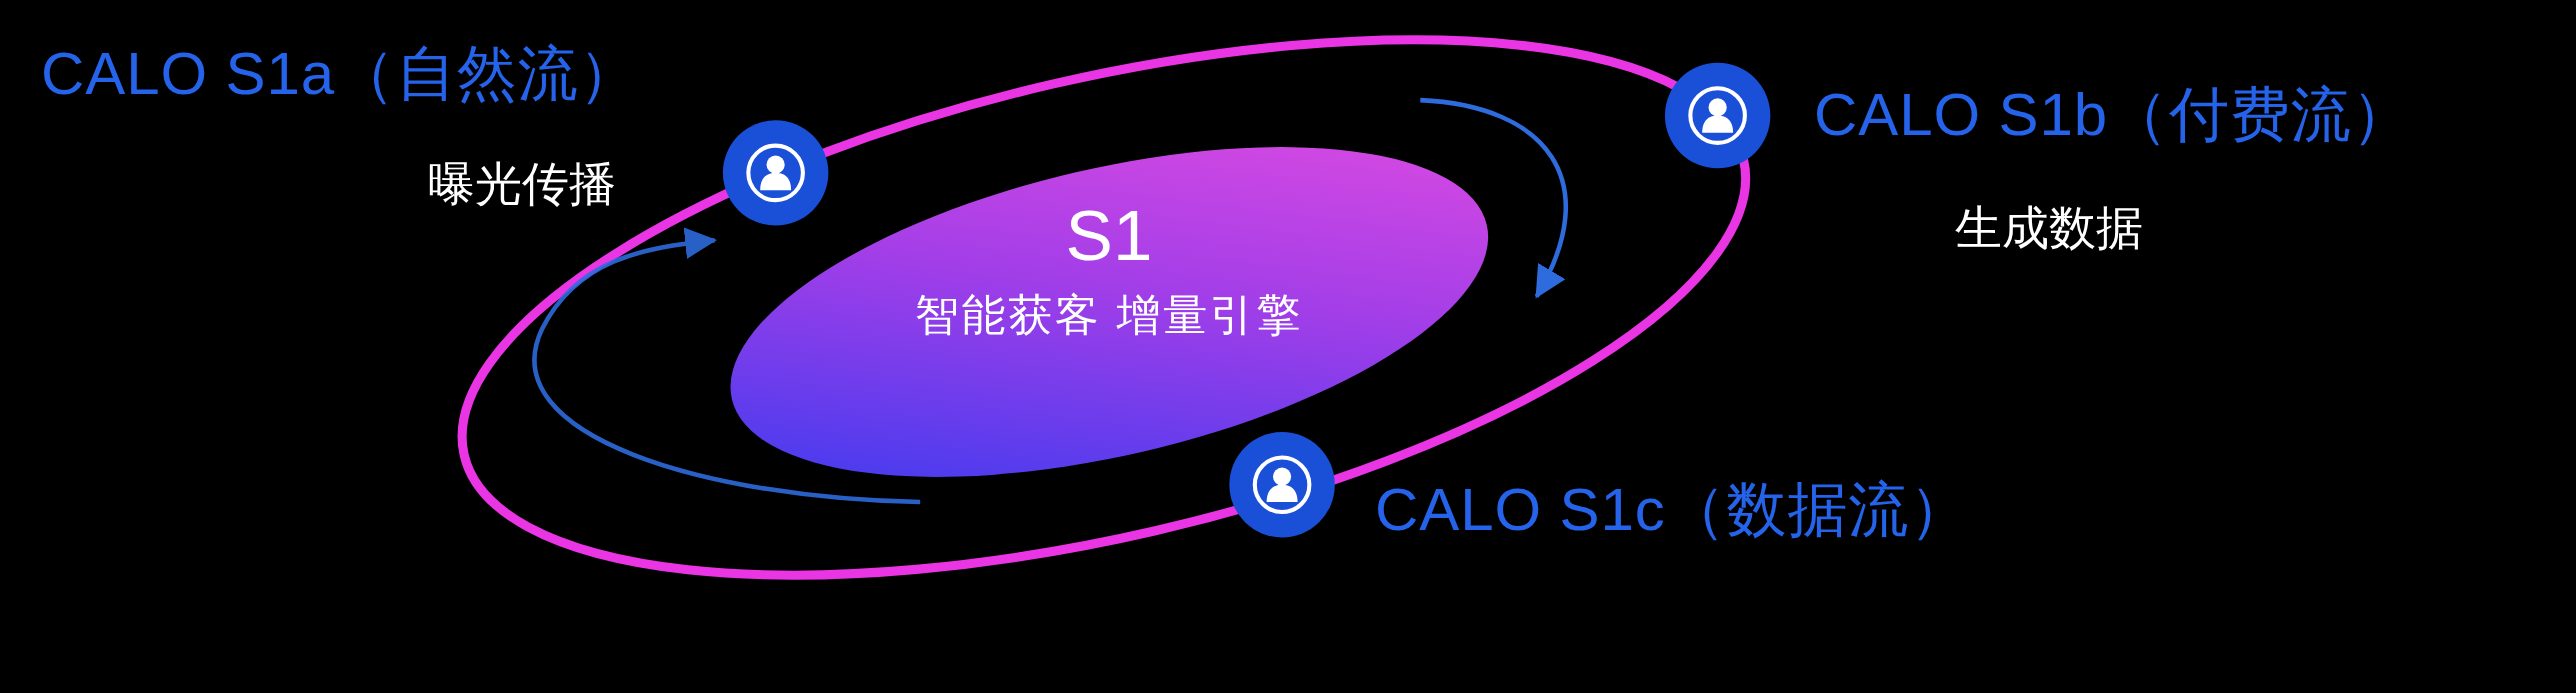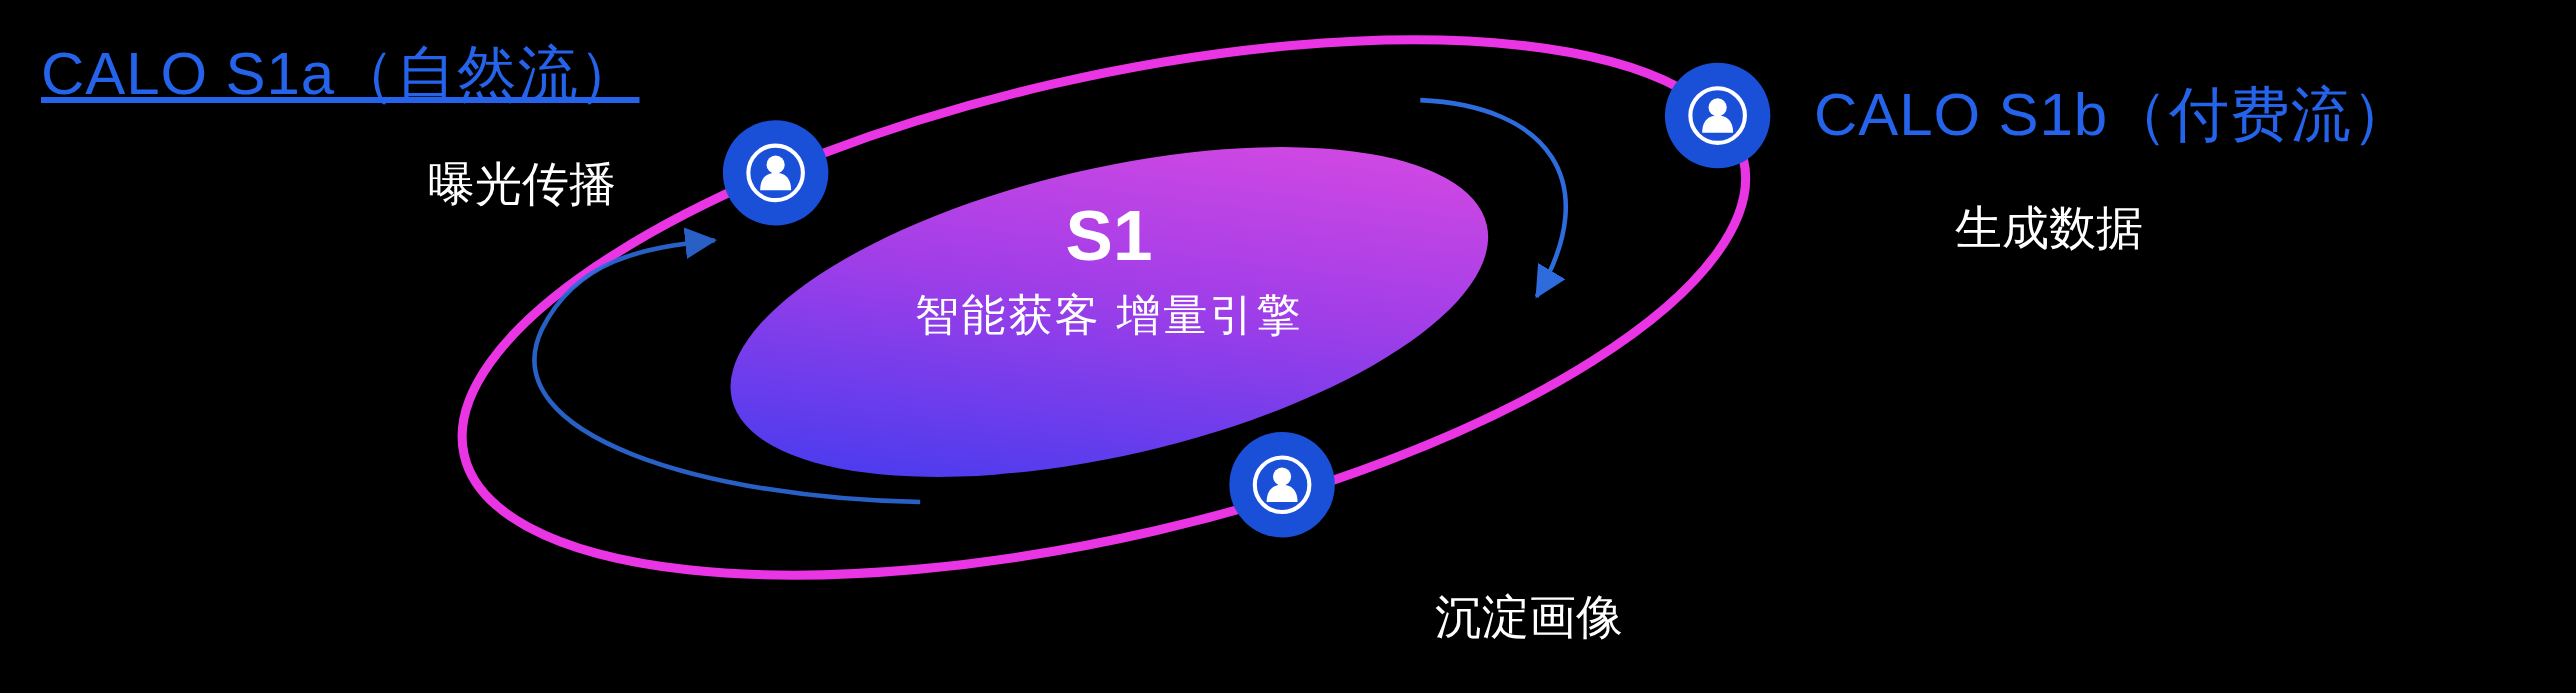--- a/index.html
+++ b/index.html
@@ -42,21 +42,21 @@
     position: absolute;
     left: 1109px;
     top: 271px;
     transform: translate(-50%, -50%);
     text-align: center;
     color: #ffffff;
     white-space: nowrap;
   }
   .center-title {
     font-size: 71px;
-    font-weight: 700;
+    font-weight: 400;
     line-height: 1.1;
   }
   .center-sub {
     font-size: 44px;
     font-weight: 500;
     letter-spacing: 2.7px;
     margin-top: 11px;
   }
 </style>
 </head>
@@ -99,22 +99,22 @@
     <g transform="translate(1410,533)">
       <use href="#usernode"></use>
     </g>
   </svg>
 
   <div class="center-text">
     <div class="center-title">S1</div>
     <div class="center-sub">智能获客  增量引擎</div>
   </div>
 
-  <div class="node-label" style="left:41px; top:44px;text-decoration:underline;">CALO S1a（自然流）</div>
+  <div class="node-label" style="left:41px; top:44px;">CALO S1a（自然流）</div>
   <div class="node-sub" style="left:428px; top:160px;">曝光传播</div>
 
   <div class="node-label" style="left:1814px; top:85px;">CALO S1b（付费流）</div>
   <div class="node-sub" style="left:1955px; top:204px;text-align:right;">生成数据</div>
 
-  <div class="node-sub" style="left:1435px; top:593px;">沉淀画像</div>
+  <div class="node-label" style="left:1375px; top:480px;">CALO S1c（数据流）</div>
 
 </div>
 
 
 </body></html>

